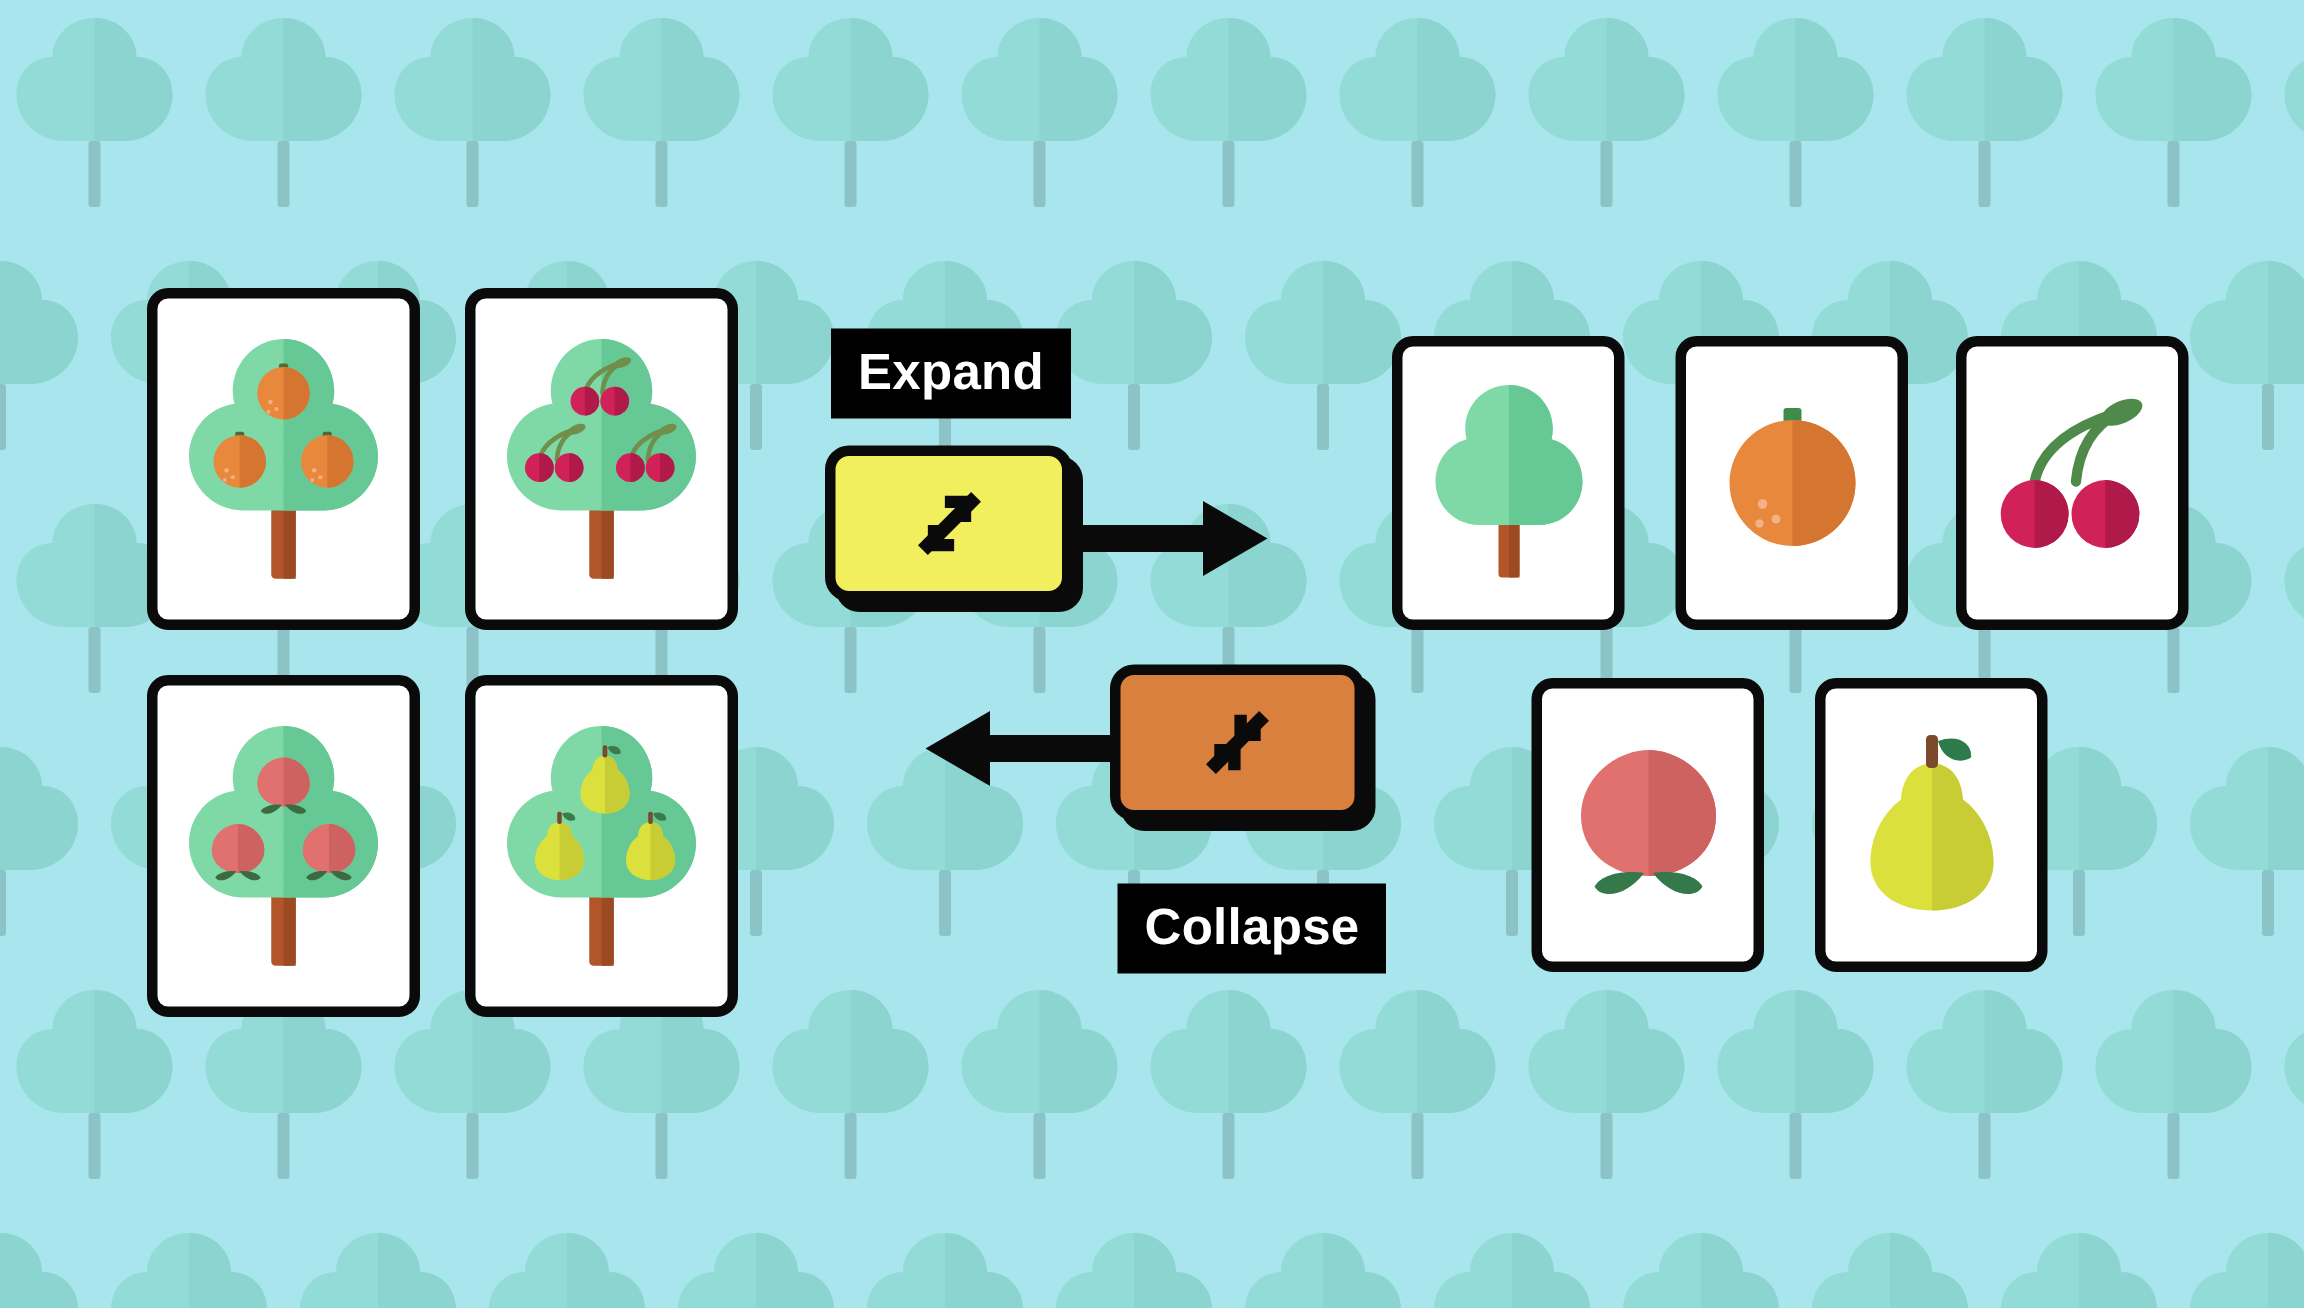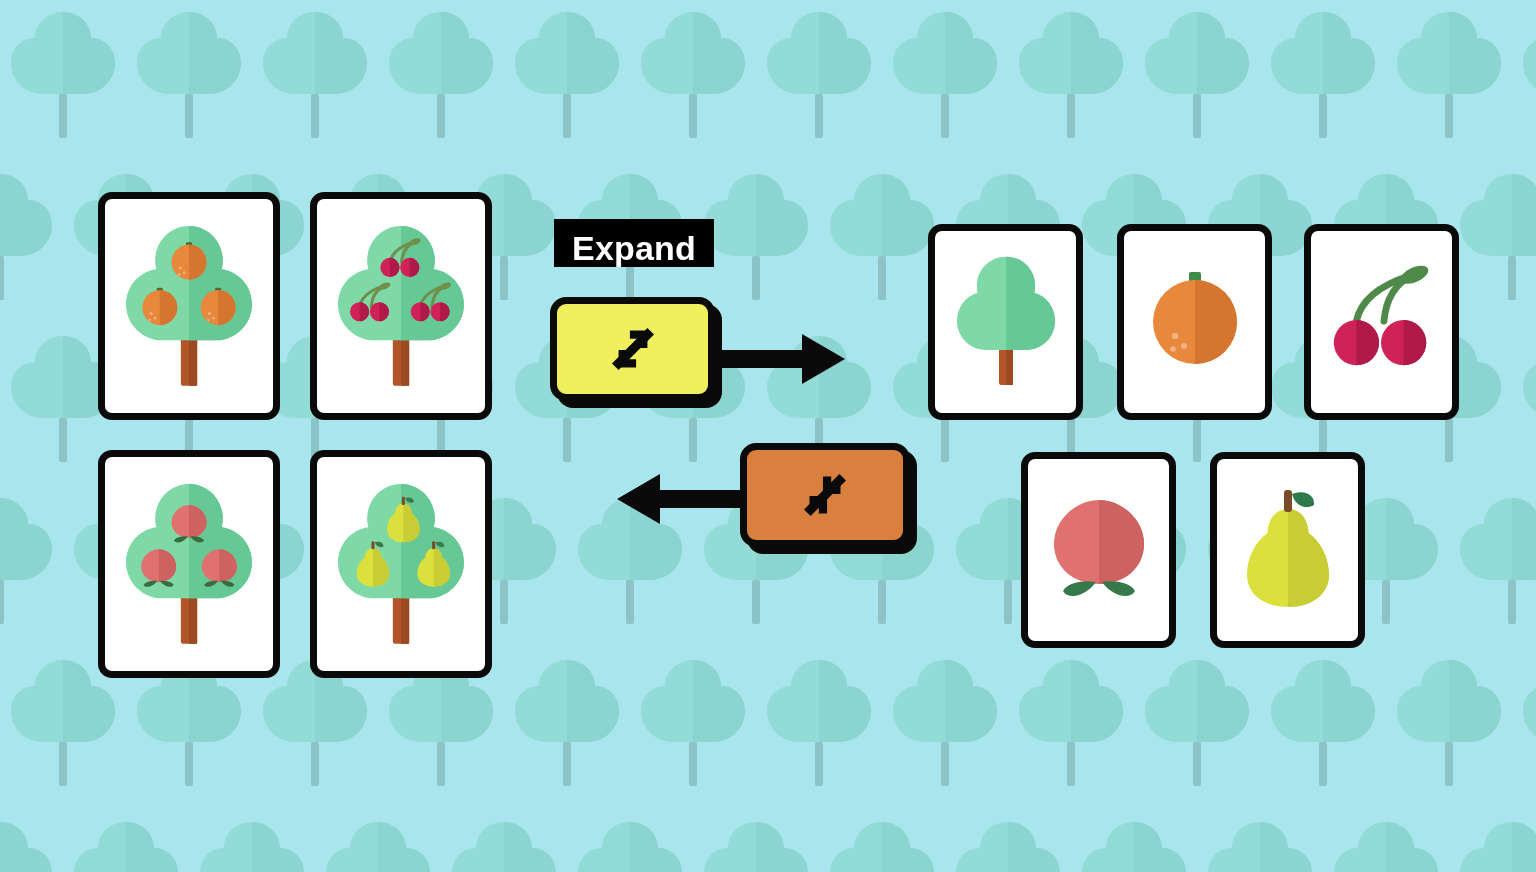--- a/index.html
+++ b/index.html
@@ -58,21 +58,21 @@
 
   
   .chip-label {
     position: absolute;
     background: #000000;
     color: #ffffff;
     font-size: 34px;
     font-weight: 700;
     letter-spacing: 0.2px;
     line-height: 1;
-    padding: 12px 18px 2px 18px;
+    padding: 12px 18px 14px 18px;
     z-index: 8;
     white-space: nowrap;
     font-family: "Liberation Sans", sans-serif;
   }
 
   
   .arrow {
     position: absolute;
     z-index: 6;
   }
@@ -331,20 +331,21 @@
       <path d="M30,14 L30,31 L47,31 L47,23 L38,23 L38,14 Z" fill="#0a0a0a"></path>
       <path d="M34,50 L34,33 L17,33 L17,41 L26,41 L26,50 Z" fill="#0a0a0a"></path>
     </svg>
   </div>
 
   <svg class="arrow" style="left:614px; top:470px;" width="130" height="58" viewBox="0 0 130 58">
     <rect x="38" y="20" width="92" height="18" fill="#0a0a0a"></rect>
     <path d="M46,4 L3,29 L46,54 Z" fill="#0a0a0a"></path>
   </svg>
 
+  <div class="chip-label" style="left:745px; top:589px;">Collapse</div>
 
   <div class="card" style="left:928px; top:224px; width:155px; height:196px;">
     <svg width="112" height="140" viewBox="0 0 92 120">
       <rect x="40" y="76" width="12" height="38" rx="2" fill="#b2562a"></rect>
       <rect x="46" y="76" width="6" height="38" fill="#9c4a24"></rect>
       <use href="#crown-simple"></use>
     </svg>
   </div>
 
   <div class="card" style="left:1117px; top:224px; width:155px; height:196px;">

